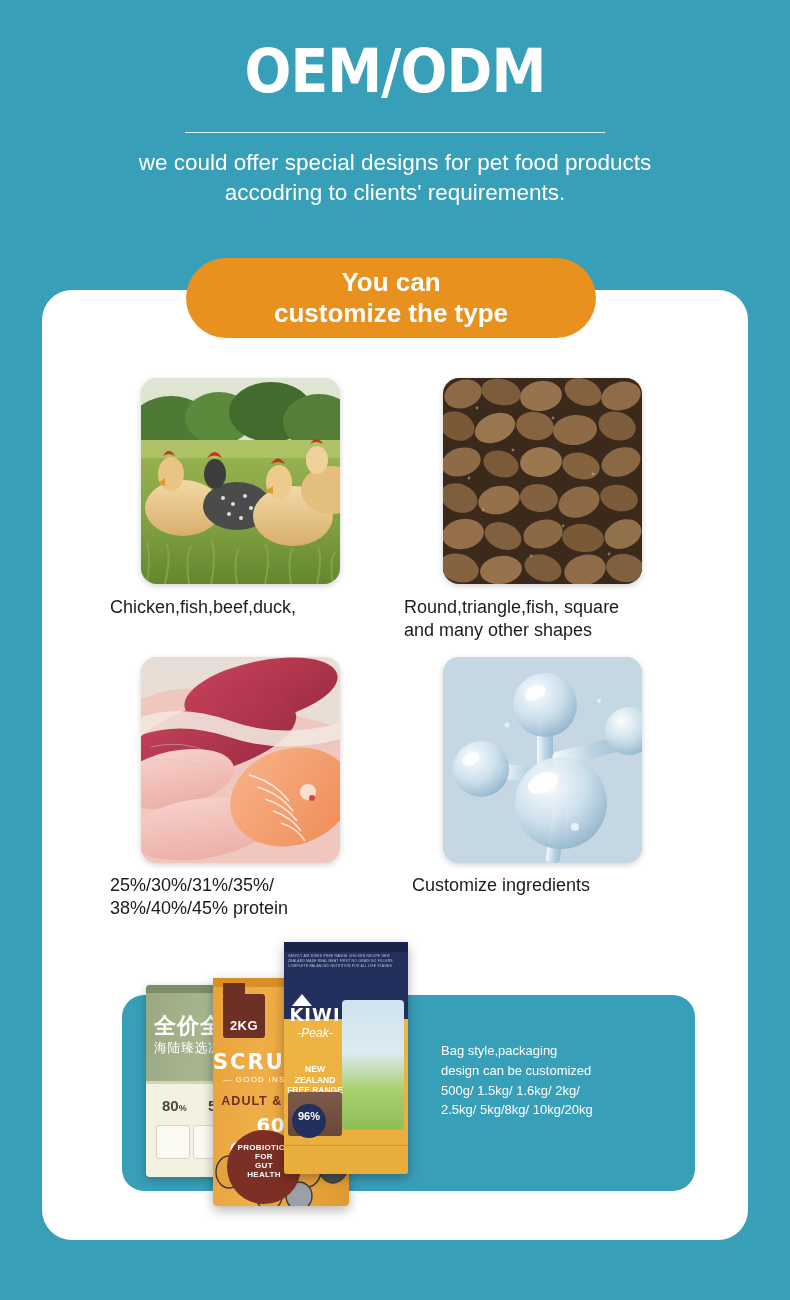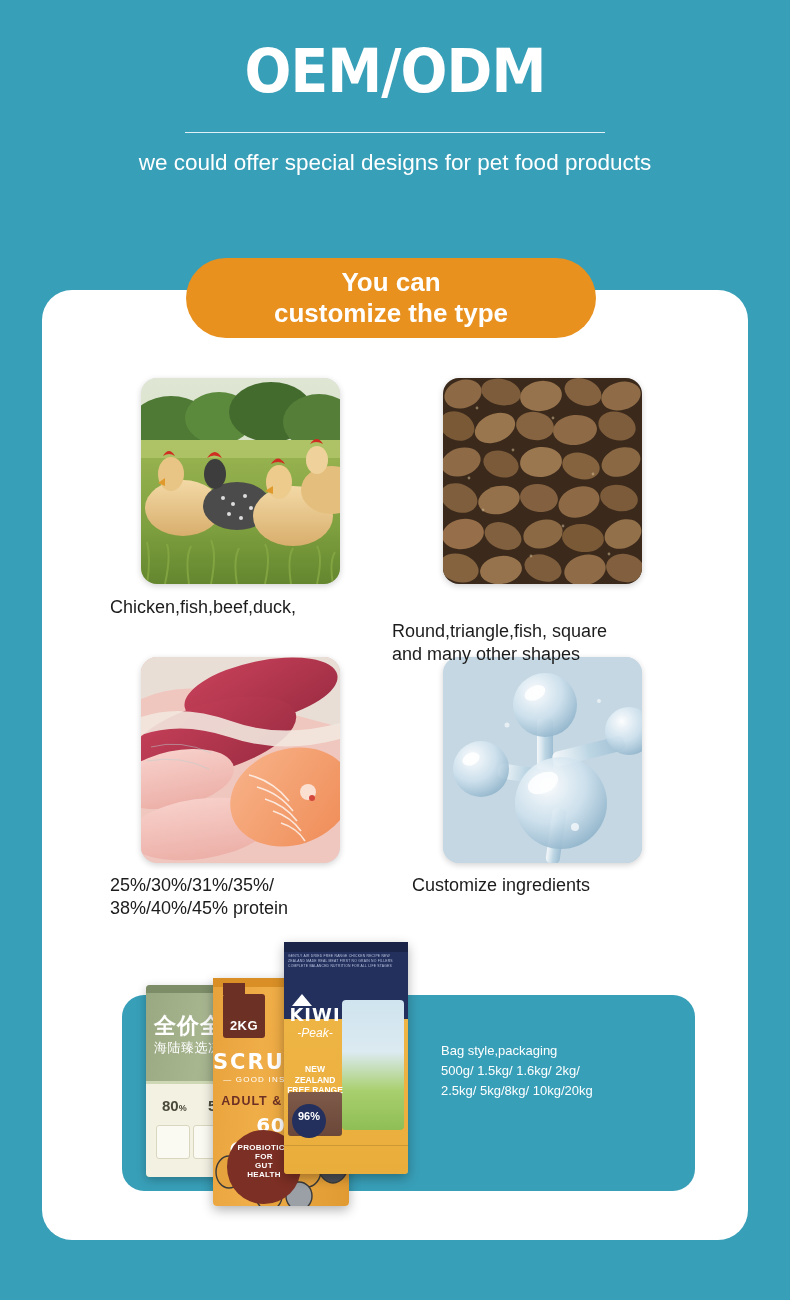--- a/index.html
+++ b/index.html
@@ -50,21 +50,21 @@
   .tile-1{left:141px;top:378px;}
   .tile-2{left:443px;top:378px;}
   .tile-3{left:141px;top:657px;}
   .tile-4{left:443px;top:657px;}
 
   .cap{
     position:absolute;width:260px;color:#1c1c1c;
     font-size:18px;line-height:1.3;
   }
   .cap-1{left:110px;top:596px;}
-  .cap-2{left:392px;top:596px;margin-top:24px;}
+  .cap-2{left:404px;top:596px;}
   .cap-3{left:110px;top:874px;}
   .cap-4{left:412px;top:874px;}
 
   
   .panel{
     position:absolute;left:122px;top:995px;width:573px;height:196px;
     background:#389fb8;border-radius:22px;
   }
   .panel-text{
     position:absolute;left:441px;top:1041px;width:250px;
@@ -158,20 +158,21 @@
 </style>
 </head>
 <body>
 
 <div class="page">
 
   <div class="hero-title">OEM/ODM</div>
   <div class="hero-divider"></div>
   <div class="hero-sub">
     <div>we could offer special designs for pet food products</div>
+    <div>accodring to clients' requirements.</div>
   </div>
 
   <div class="card"></div>
 
   <div class="badge">
     <div>
       <div>You can</div>
       <div>customize the type</div>
     </div>
   </div>
@@ -455,17 +456,18 @@
         <div>CHICKEN RECIPE</div>
       </div>
       <div class="meatwin"></div>
       <div class="badge96">96%</div>
       <div class="btm"></div>
     </div>
   </div>
 
   <div class="panel-text">
     <div>Bag style,packaging</div>
+    <div>design can be customized</div>
     <div>500g/ 1.5kg/ 1.6kg/ 2kg/</div>
     <div>2.5kg/ 5kg/8kg/ 10kg/20kg</div>
   </div>
 
 </div>
 
 </body></html>

